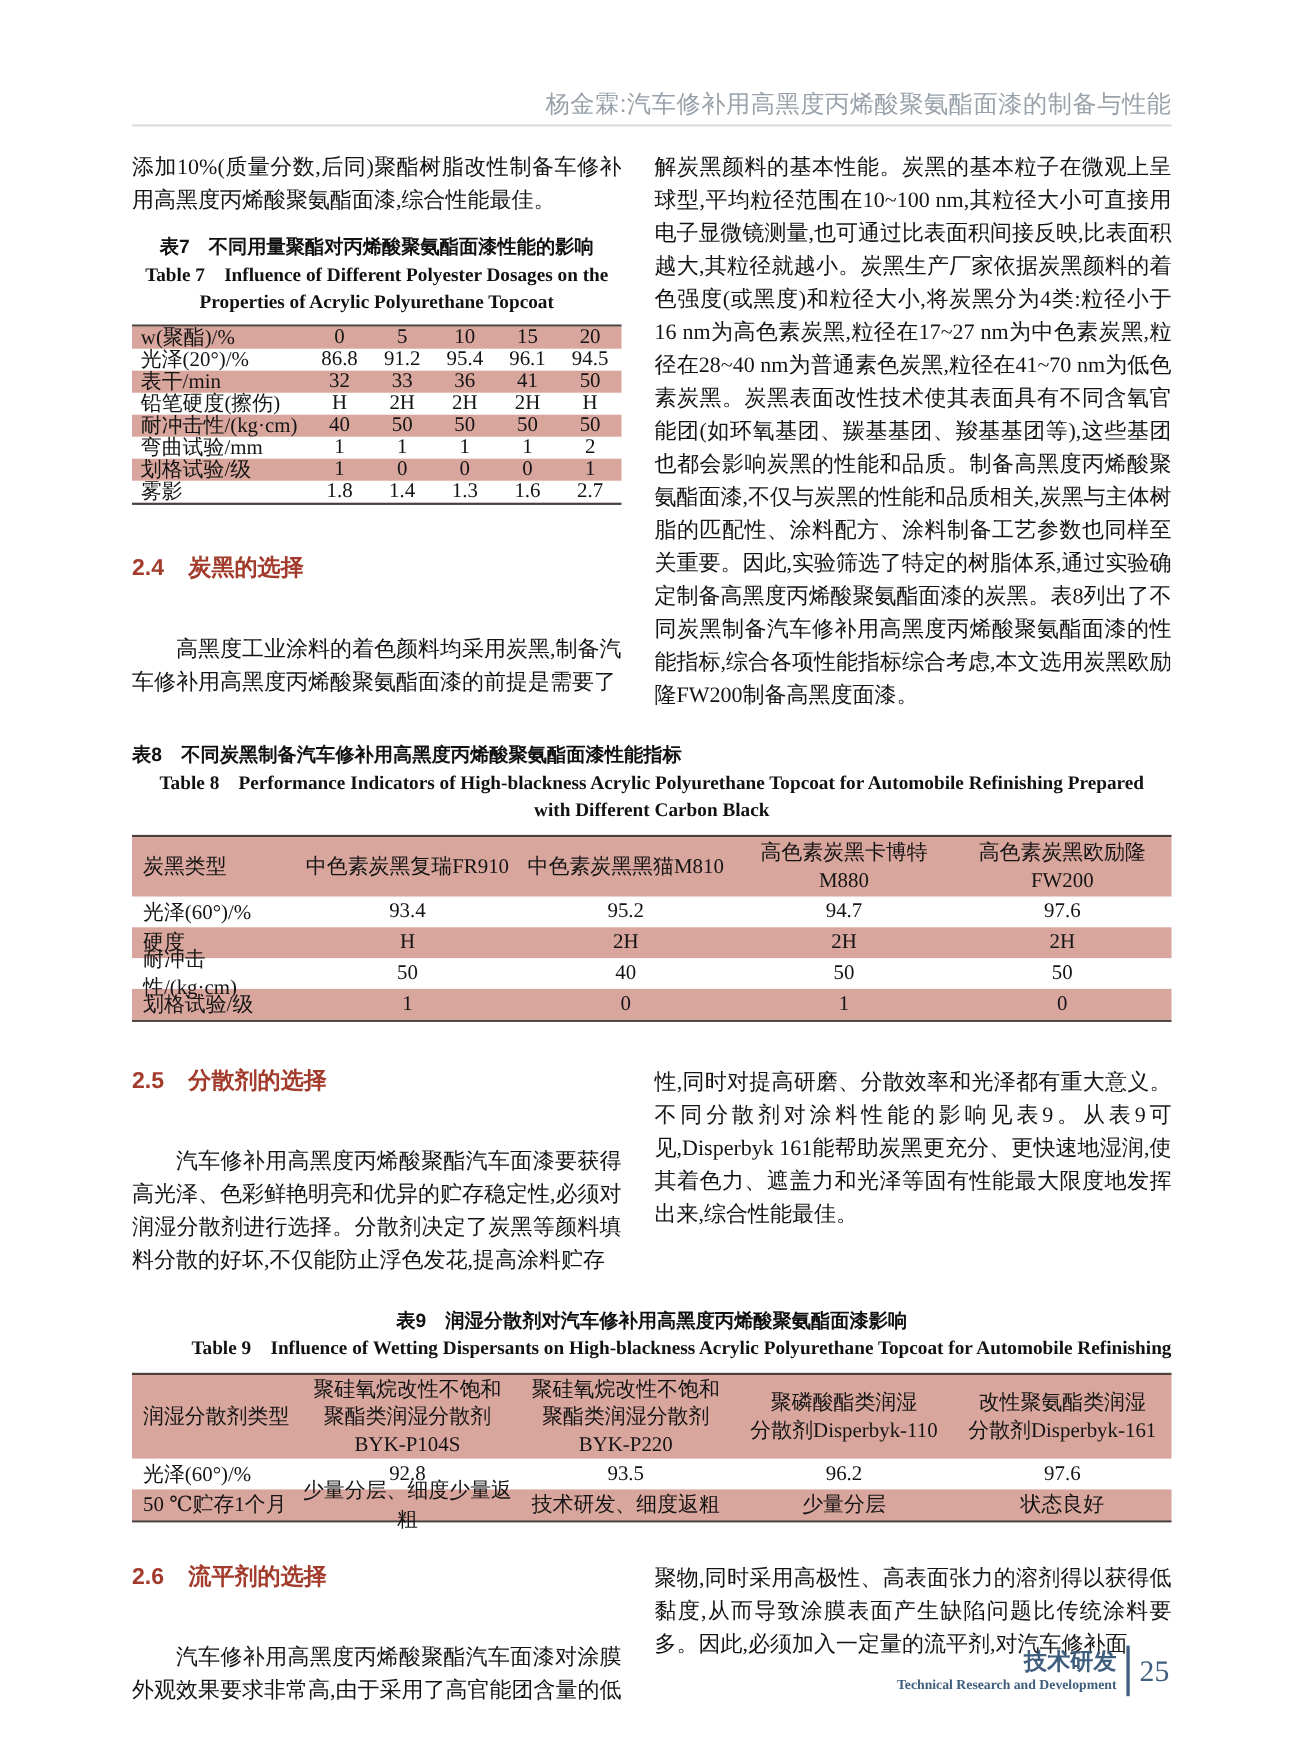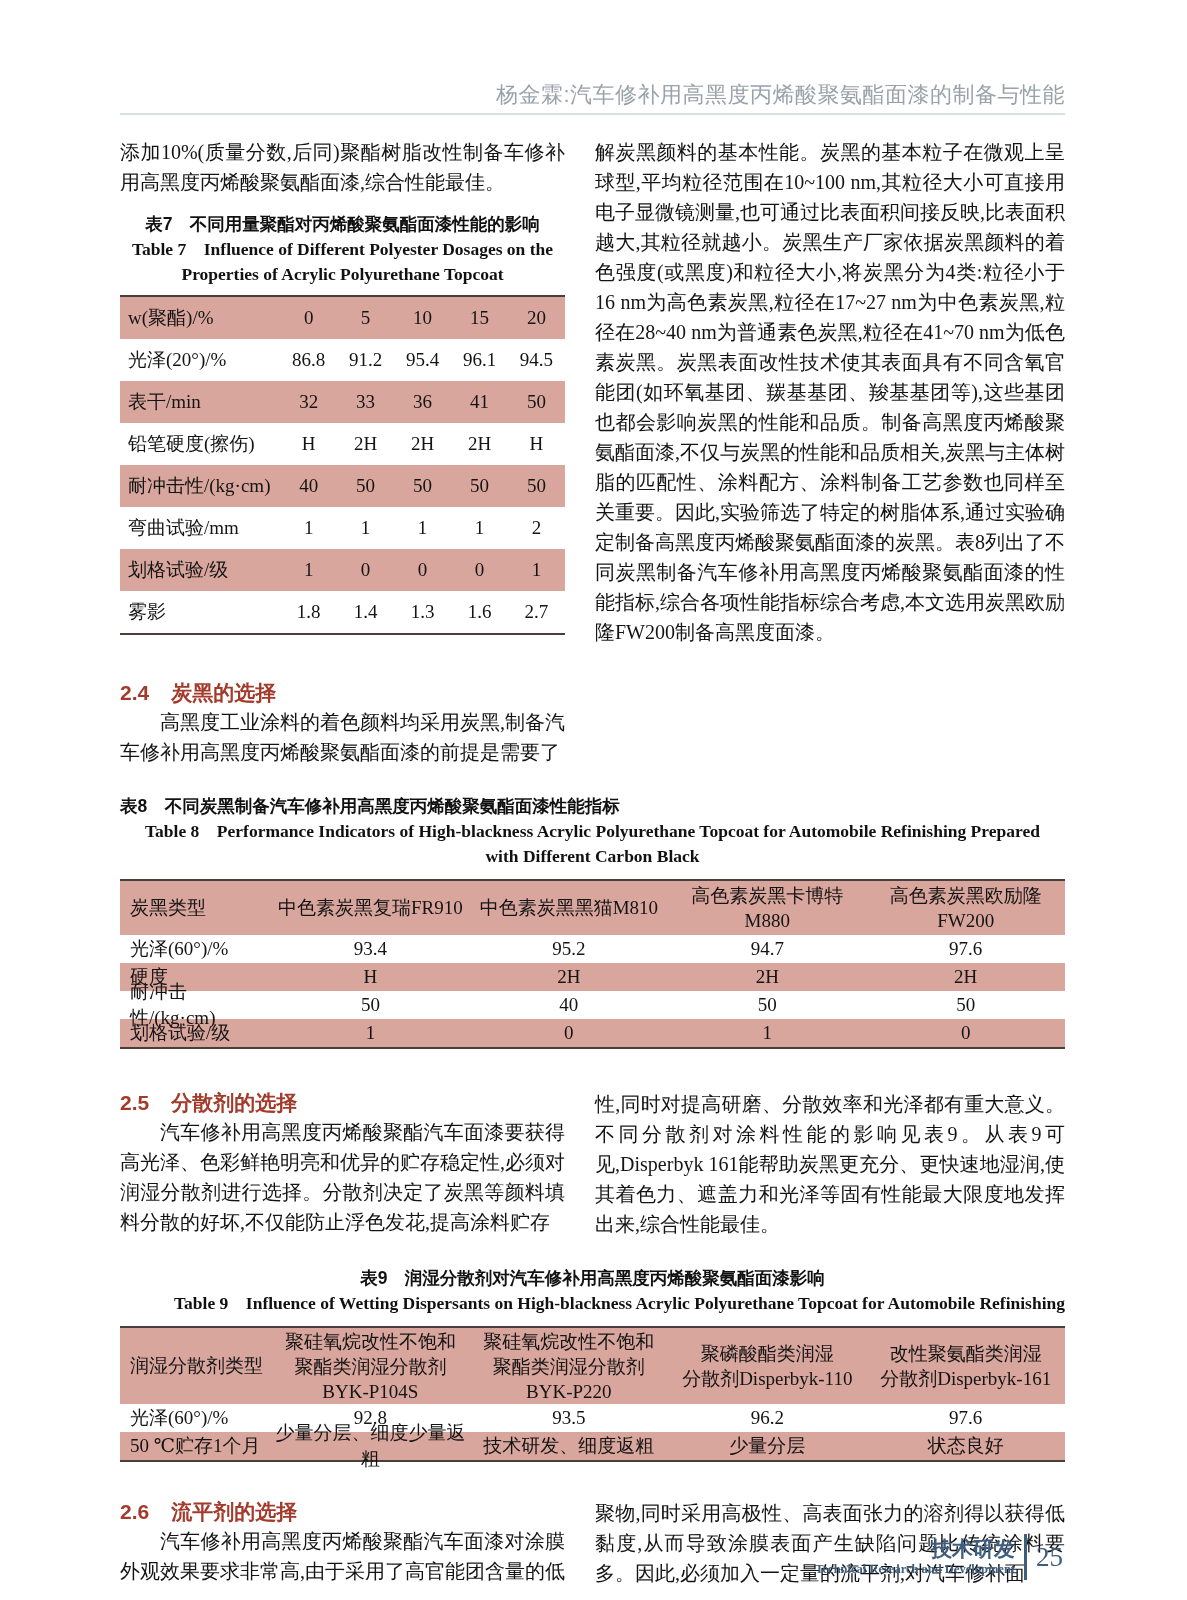--- a/index.html
+++ b/index.html
@@ -20,58 +20,58 @@
   }
   .head-rule{margin-top:7px;border-top:2px solid #dadfe2;height:0;}
   
   .cols{display:flex;gap:30px;}
   .col-l{flex:0 0 445px;width:445px;}
   .col-r{flex:0 0 470px;width:470px;}
   .row-top{margin-top:22px;}
   .row-mid{margin-top:40px;}
   .row-bottom{margin-top:36px;}
   p.body{margin:0;font-size:20px;line-height:30px;text-align:justify;}
-  p.indent{text-indent:2em;}
+  p.indent{text-indent:2em;margin-top:44px;}
   
   .t-titles{margin-top:14px;text-align:center;}
   .t-title-zh{
     font-family:"Liberation Sans","DejaVu Sans",sans-serif;
     font-weight:bold;font-size:17.5px;line-height:26px;color:#111;
   }
   .t-title-en{font-weight:bold;font-size:17.5px;line-height:25px;color:#111;}
   
   .dtable{border-top:2px solid #4a3f3c;border-bottom:2px solid #4a3f3c;}
   .trow{display:flex;align-items:center;font-size:19px;}
   .trow.shaded{background:#d9a69d;}
   .tcell{box-sizing:border-box;}
   .tcell.lbl{text-align:left;padding-left:8px;}
   .tcell.val{text-align:center;}
   .hline{line-height:25px;}
   .table7{margin-top:8px;}
-  .table7 .trow{height:42px;}
+  .table7 .trow{height:20px;}
   .table7 .tcell.lbl{width:36%;}
   .table7 .tcell.val{width:12.8%;}
   .tableblock{margin-top:26px;}
   .table8,.table9{margin-top:10px;}
   .table8 .trow,.table9 .trow{height:28px;}
   .table8 .trow.hrow{height:54px;}
   .table9 .trow.hrow{height:76px;}
   .table8 .tcell.lbl,.table9 .tcell.lbl{width:16%;padding-left:10px;}
   .table8 .tcell.val,.table9 .tcell.val{width:21%;}
   
   .sec-head{
     margin:44px 0 0 0;
     font-family:"Liberation Sans","DejaVu Sans",sans-serif;
     font-size:21px;font-weight:bold;color:#a23b2b;line-height:28px;
   }
   .row-mid .sec-head,.row-bottom .sec-head{margin-top:0;}
   .sec-num{margin-right:22px;}
   .sec-para{margin-top:8px;}
   
-  .footer{position:absolute;top:1496px;right:124px;display:flex;align-items:center;color:#3f5e7e;margin-top:38px;}
+  .footer{position:absolute;top:1496px;right:124px;display:flex;align-items:center;color:#3f5e7e;}
   .f-labels{text-align:right;margin-right:9px;}
   .f-zh{font-family:"Liberation Sans","DejaVu Sans",sans-serif;font-weight:bold;font-size:21px;line-height:24px;}
   .f-en{font-weight:bold;font-size:12.5px;line-height:17px;}
   .f-bar{width:3px;height:46px;background:#3f5e7e;margin-right:9px;}
   .f-page{font-size:27px;line-height:46px;}
 </style>
 </head>
 <body>
 
 <div class="page">

